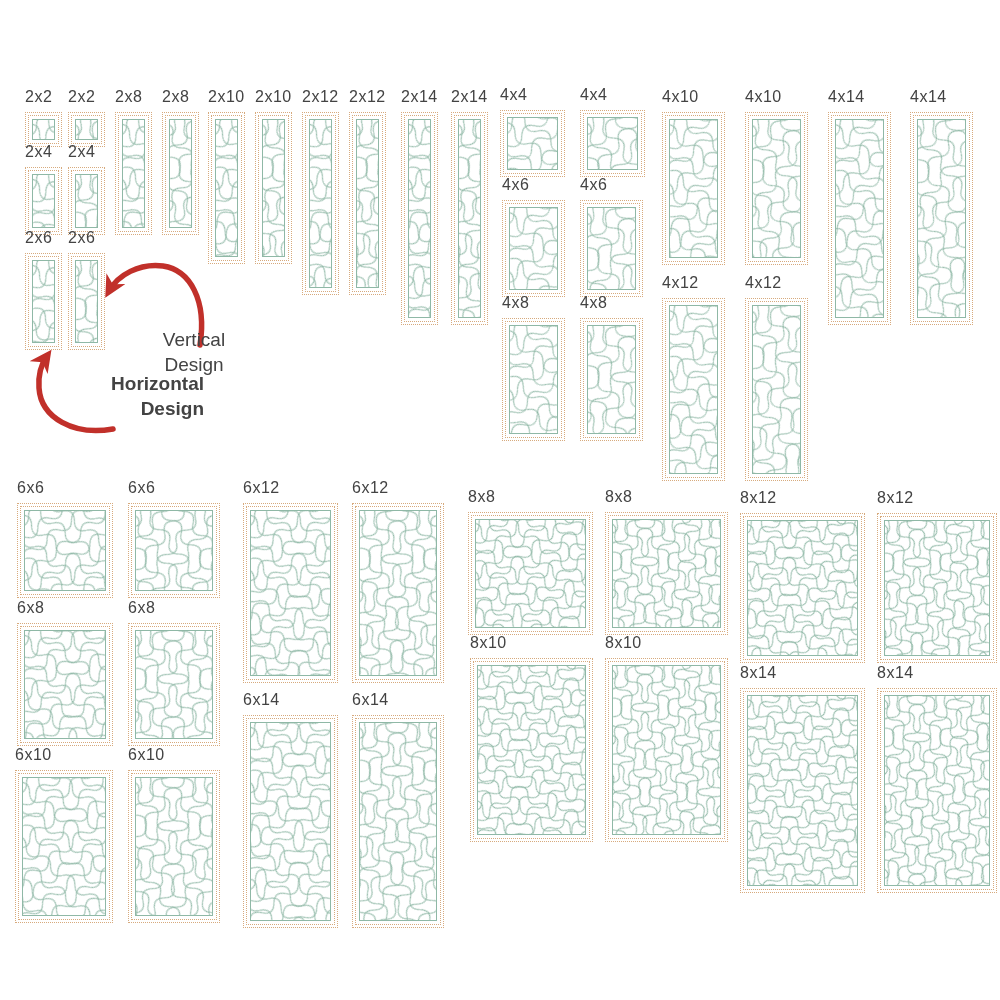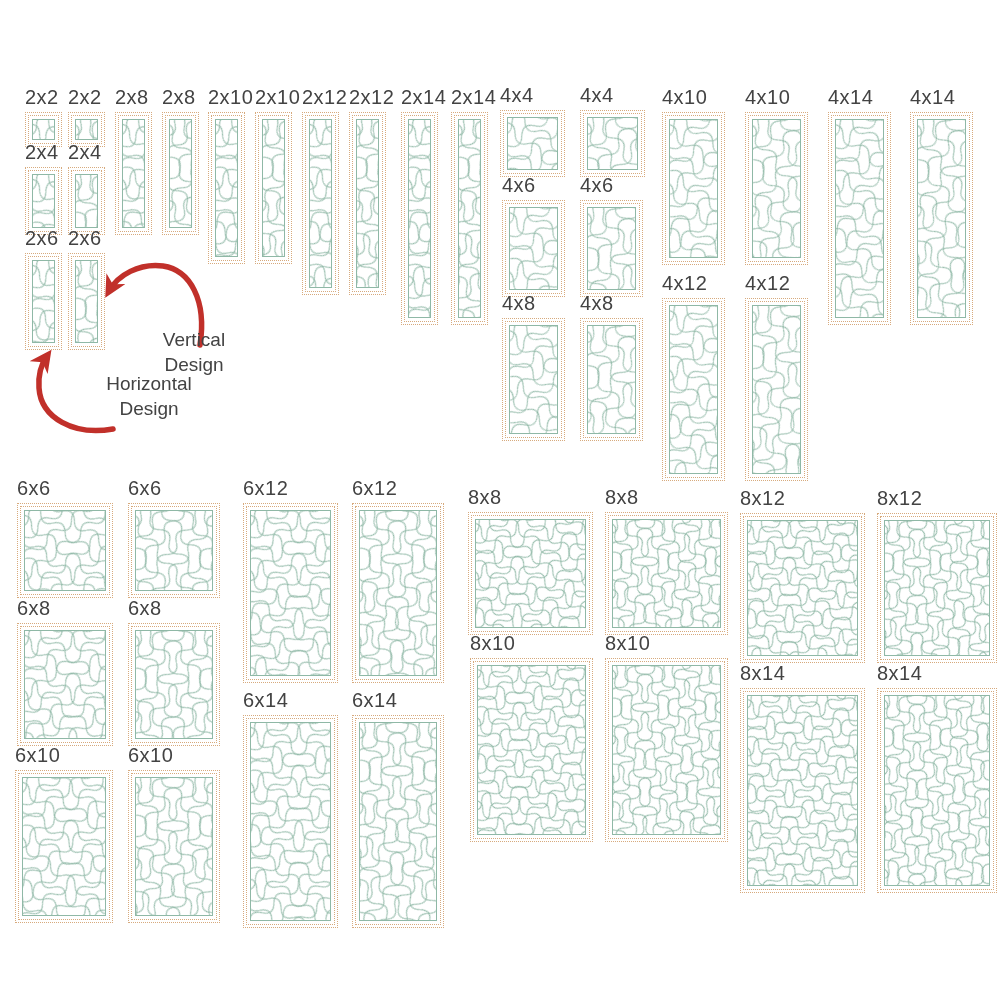--- a/index.html
+++ b/index.html
@@ -4,24 +4,24 @@
 <style>
   html,body{margin:0;padding:0;background:#ffffff;}
   .stage{
     position:relative;width:1000px;height:1000px;background:#ffffff;overflow:hidden;
     font-family:"Liberation Sans",sans-serif;
     --tan:#d7aa7d; --teal:#8fb8a6; --red:#c1302a; --ink:#434343;
   }
   .block{position:absolute;box-sizing:border-box;border:1px dotted var(--tan);background:#ffffff;}
   .block-in{position:absolute;inset:2px;border:1px dotted var(--tan);}
   .block svg{position:absolute;left:6px;top:6px;display:block;}
-  .block-label{position:absolute;font-size:20px;line-height:20px;color:var(--ink);letter-spacing:.5px;white-space:nowrap;}
+  .block-label{position:absolute;font-size:16px;line-height:20px;color:var(--ink);letter-spacing:.5px;white-space:nowrap;}
   .anno{position:absolute;font-size:19px;line-height:25px;color:var(--ink);}
   .anno-vertical{left:152px;top:327px;width:84px;text-align:center;}
-  .anno-horizontal{left:94px;top:371px;width:110px;text-align:center;}
+  .anno-horizontal{left:94px;top:371px;width:110px;text-align:right;font-weight:bold;}
   .arrows{position:absolute;left:0;top:0;pointer-events:none;}
   .arrow{fill:none;stroke:var(--red);stroke-width:5.5;stroke-linecap:round;}
 </style>
 </head>
 <body>
 
 <div class="stage" style="--tan: #d7aa7d; --teal: #8fb8a6; --red: #c1302a; --ink: #434343;">
 
   <div id="blocks-layer">
       <div class="block-label" style="left: 25px; top: 87px;">2x2</div>

